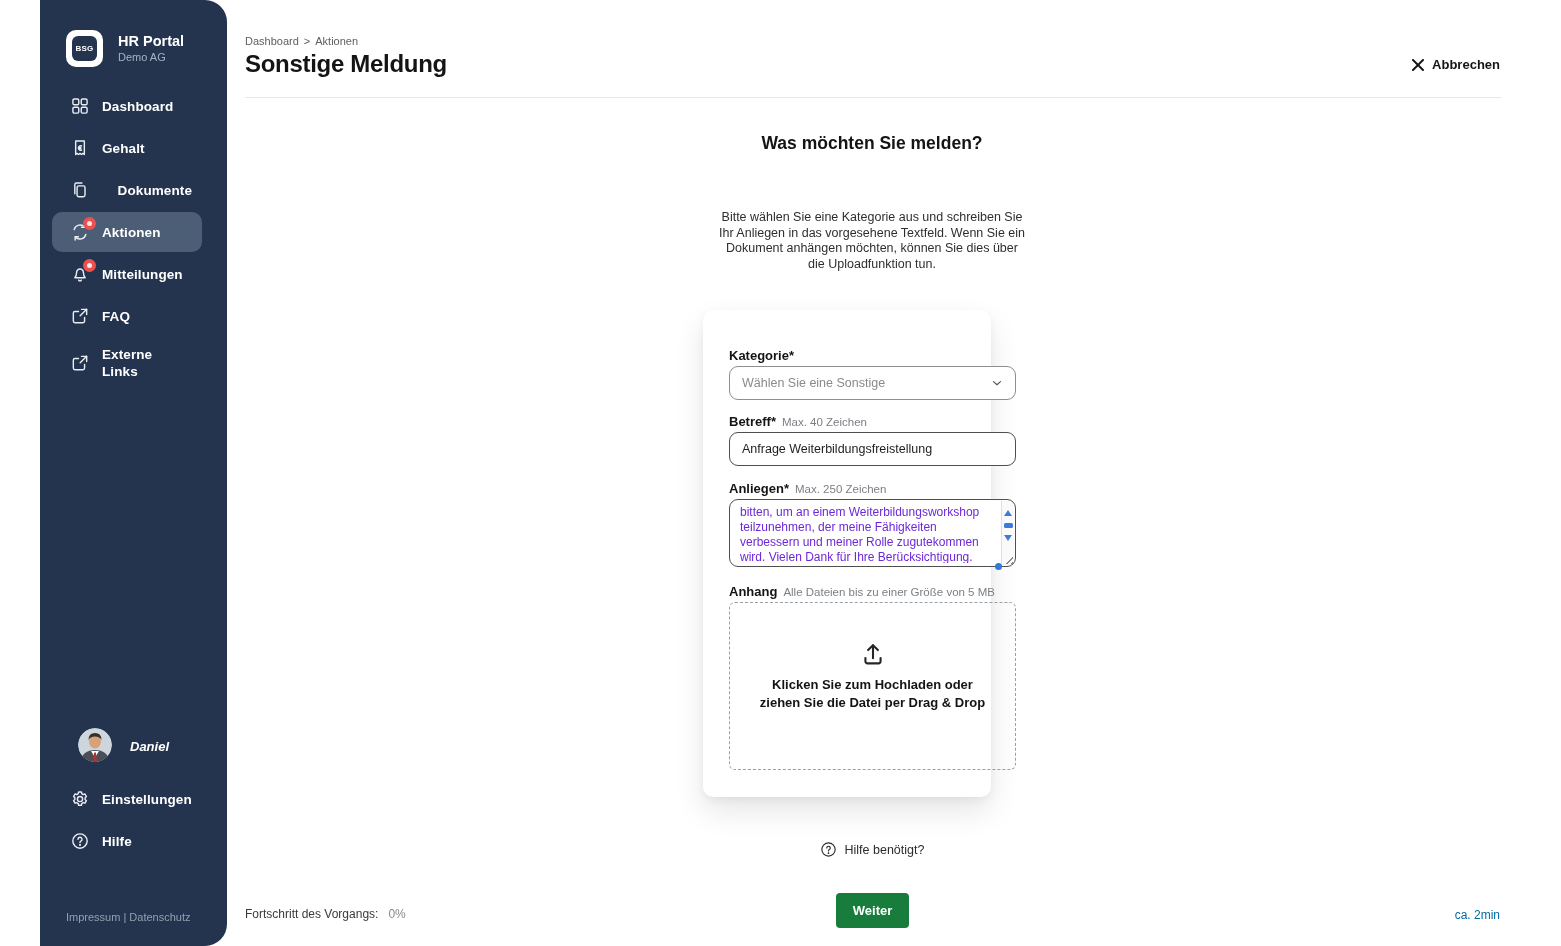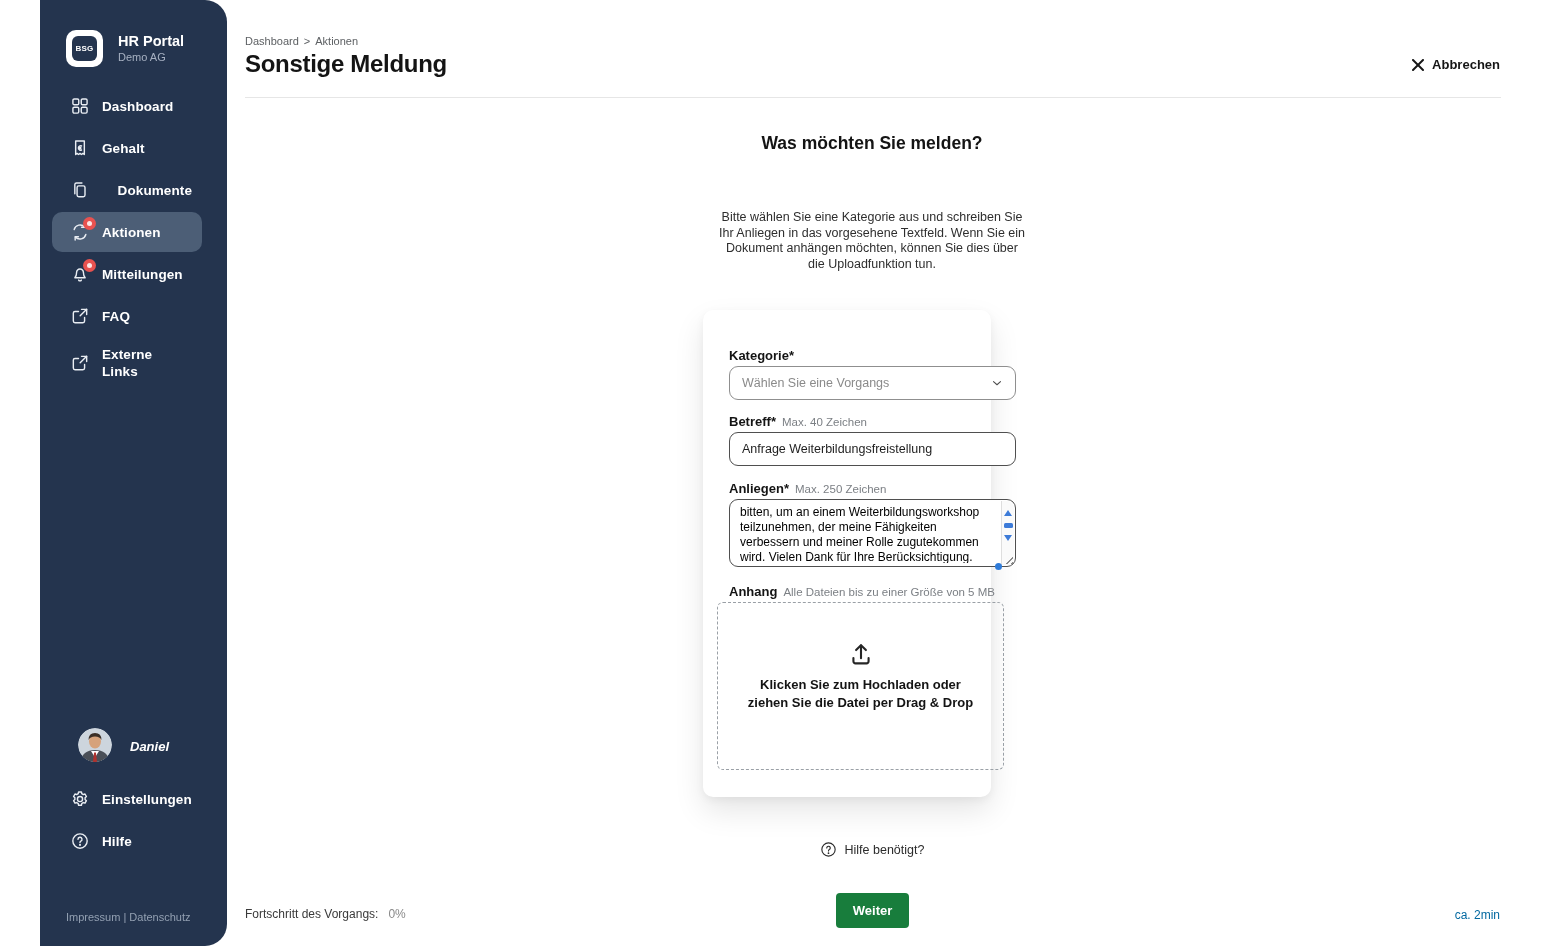--- a/index.html
+++ b/index.html
@@ -104,39 +104,39 @@
     padding: 0 12px; font-size: 12.5px; color: #1d1d1d; font-family: "Liberation Sans", sans-serif;
     outline: none;
   }
 
   .textarea-box {
     position: absolute; left: 26px; top: 189px; width: 287px; height: 68px;
     border: 1.4px solid #4f4f4f; border-radius: 9px; background: #fff;
   }
   .textarea-text {
     position: absolute; left: 10px; right: 17px; top: 5px; bottom: 3px; overflow: hidden;
-    font-size: 12px; line-height: 15px; color: #000000;
+    font-size: 12px; line-height: 15px; color: #6d28d9;
   }
   .fake-scrollbar {
     position: absolute; right: 1px; top: 1px; bottom: 1px; width: 13px;
     background: #fafafa; border-left: 1px solid #dedede; border-radius: 0 8px 8px 0;
     display: flex; flex-direction: column; align-items: center; padding-top: 9px; gap: 7px;
   }
   .tri-up { width: 0; height: 0; border-left: 4.5px solid transparent; border-right: 4.5px solid transparent; border-bottom: 6px solid #3D7BD8; cursor: pointer; }
   .tri-down { width: 0; height: 0; border-left: 4.5px solid transparent; border-right: 4.5px solid transparent; border-top: 6px solid #3D7BD8; cursor: pointer; }
   .scroll-thumb { width: 9px; height: 5px; background: #3D7BD8; border-radius: 1.5px; cursor: grab; }
   .resize-grip {
     position: absolute; right: 2px; bottom: 2px; width: 10px; height: 10px; cursor: nwse-resize;
     background: repeating-linear-gradient(135deg, transparent 0 2.2px, #8a8a8a 2.2px 3.4px);
     clip-path: polygon(100% 0, 100% 100%, 0 100%);
   }
   .resize-dot { position: absolute; right: 13px; bottom: -4px; width: 7px; height: 7px; border-radius: 50%; background: #2F7BD9; }
 
   .dropzone {
-    position: absolute; left: 14px; top: 292px; width: 287px; height: 168px;
+    position: absolute; left: 26px; top: 292px; width: 287px; height: 168px;
     border: 1.6px dashed #9aa0a6; border-radius: 6px; cursor: pointer;
     display: flex; flex-direction: column; align-items: center;
   }
   .upload-icon { margin-top: 37px; width: 28px; height: 28px; }
   .upload-icon svg { width: 28px; height: 28px; stroke: #262626; stroke-width: 1.8; fill: none; stroke-linecap: round; stroke-linejoin: round; }
   .dropzone-text { margin-top: 8px; text-align: center; font-size: 13px; font-weight: 700; line-height: 18px; color: #141414; }
 
   .help-row {
     position: absolute; left: 622px; width: 500px; top: 841px;
     display: flex; align-items: center; justify-content: center; gap: 8px; cursor: pointer;
@@ -318,21 +318,21 @@
 
 <div class="question-heading">Was möchten Sie melden?</div>
 <p class="instructions">Bitte wählen Sie eine Kategorie aus und schreiben Sie Ihr Anliegen in das vorgesehene Textfeld. Wenn Sie ein Dokument anhängen möchten, können Sie dies über die Uploadfunktion tun.</p>
 
 <div class="form-card">
 
   <div class="field-label" style="top:38px;">
     <span>Kategorie*</span>
   </div>
   <div class="select-box">
-    <span class="select-placeholder">Wählen Sie eine Vorgangs</span>
+    <span class="select-placeholder">Wählen Sie eine Sonstige</span>
     <span class="select-chevron">
       <svg viewBox="0 0 24 24">
           <polyline points="6,9.5 12,15 18,9.5"></polyline>
         </svg>
     </span>
   </div>
 
   <div class="field-label" style="top:104px;">
     <span>Betreff*</span>
     <span class="field-hint">Max. 40 Zeichen</span>

